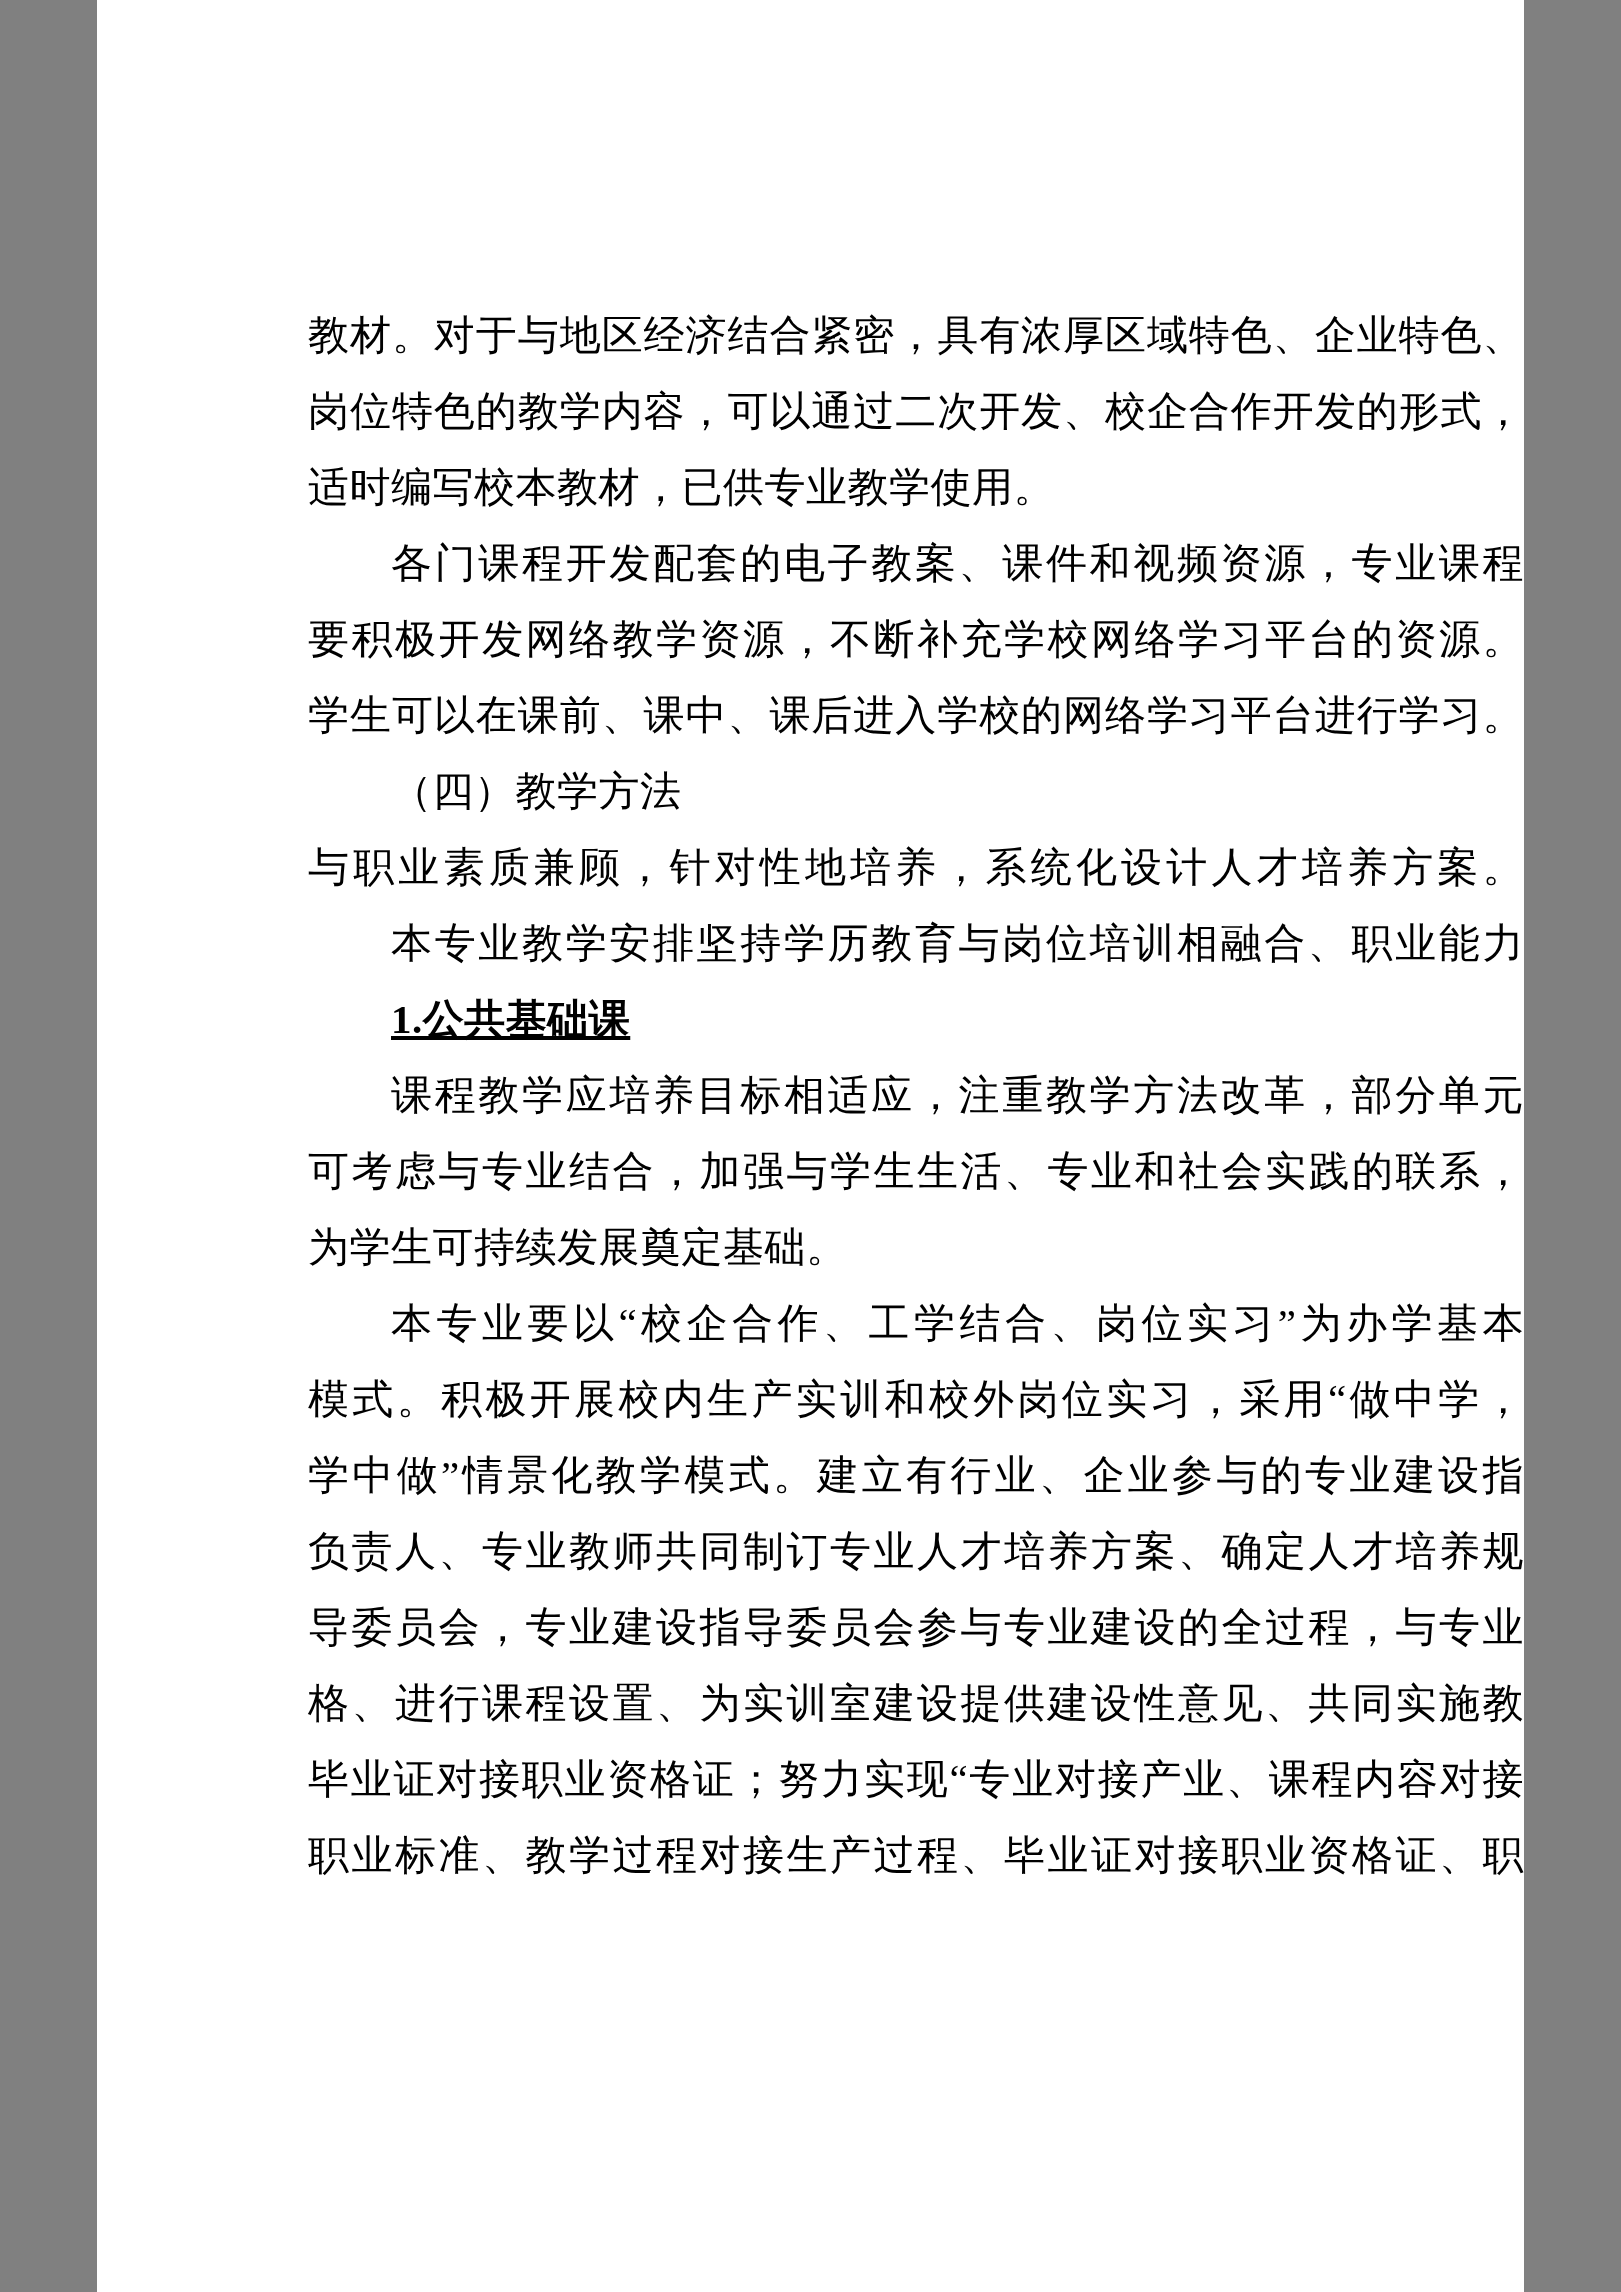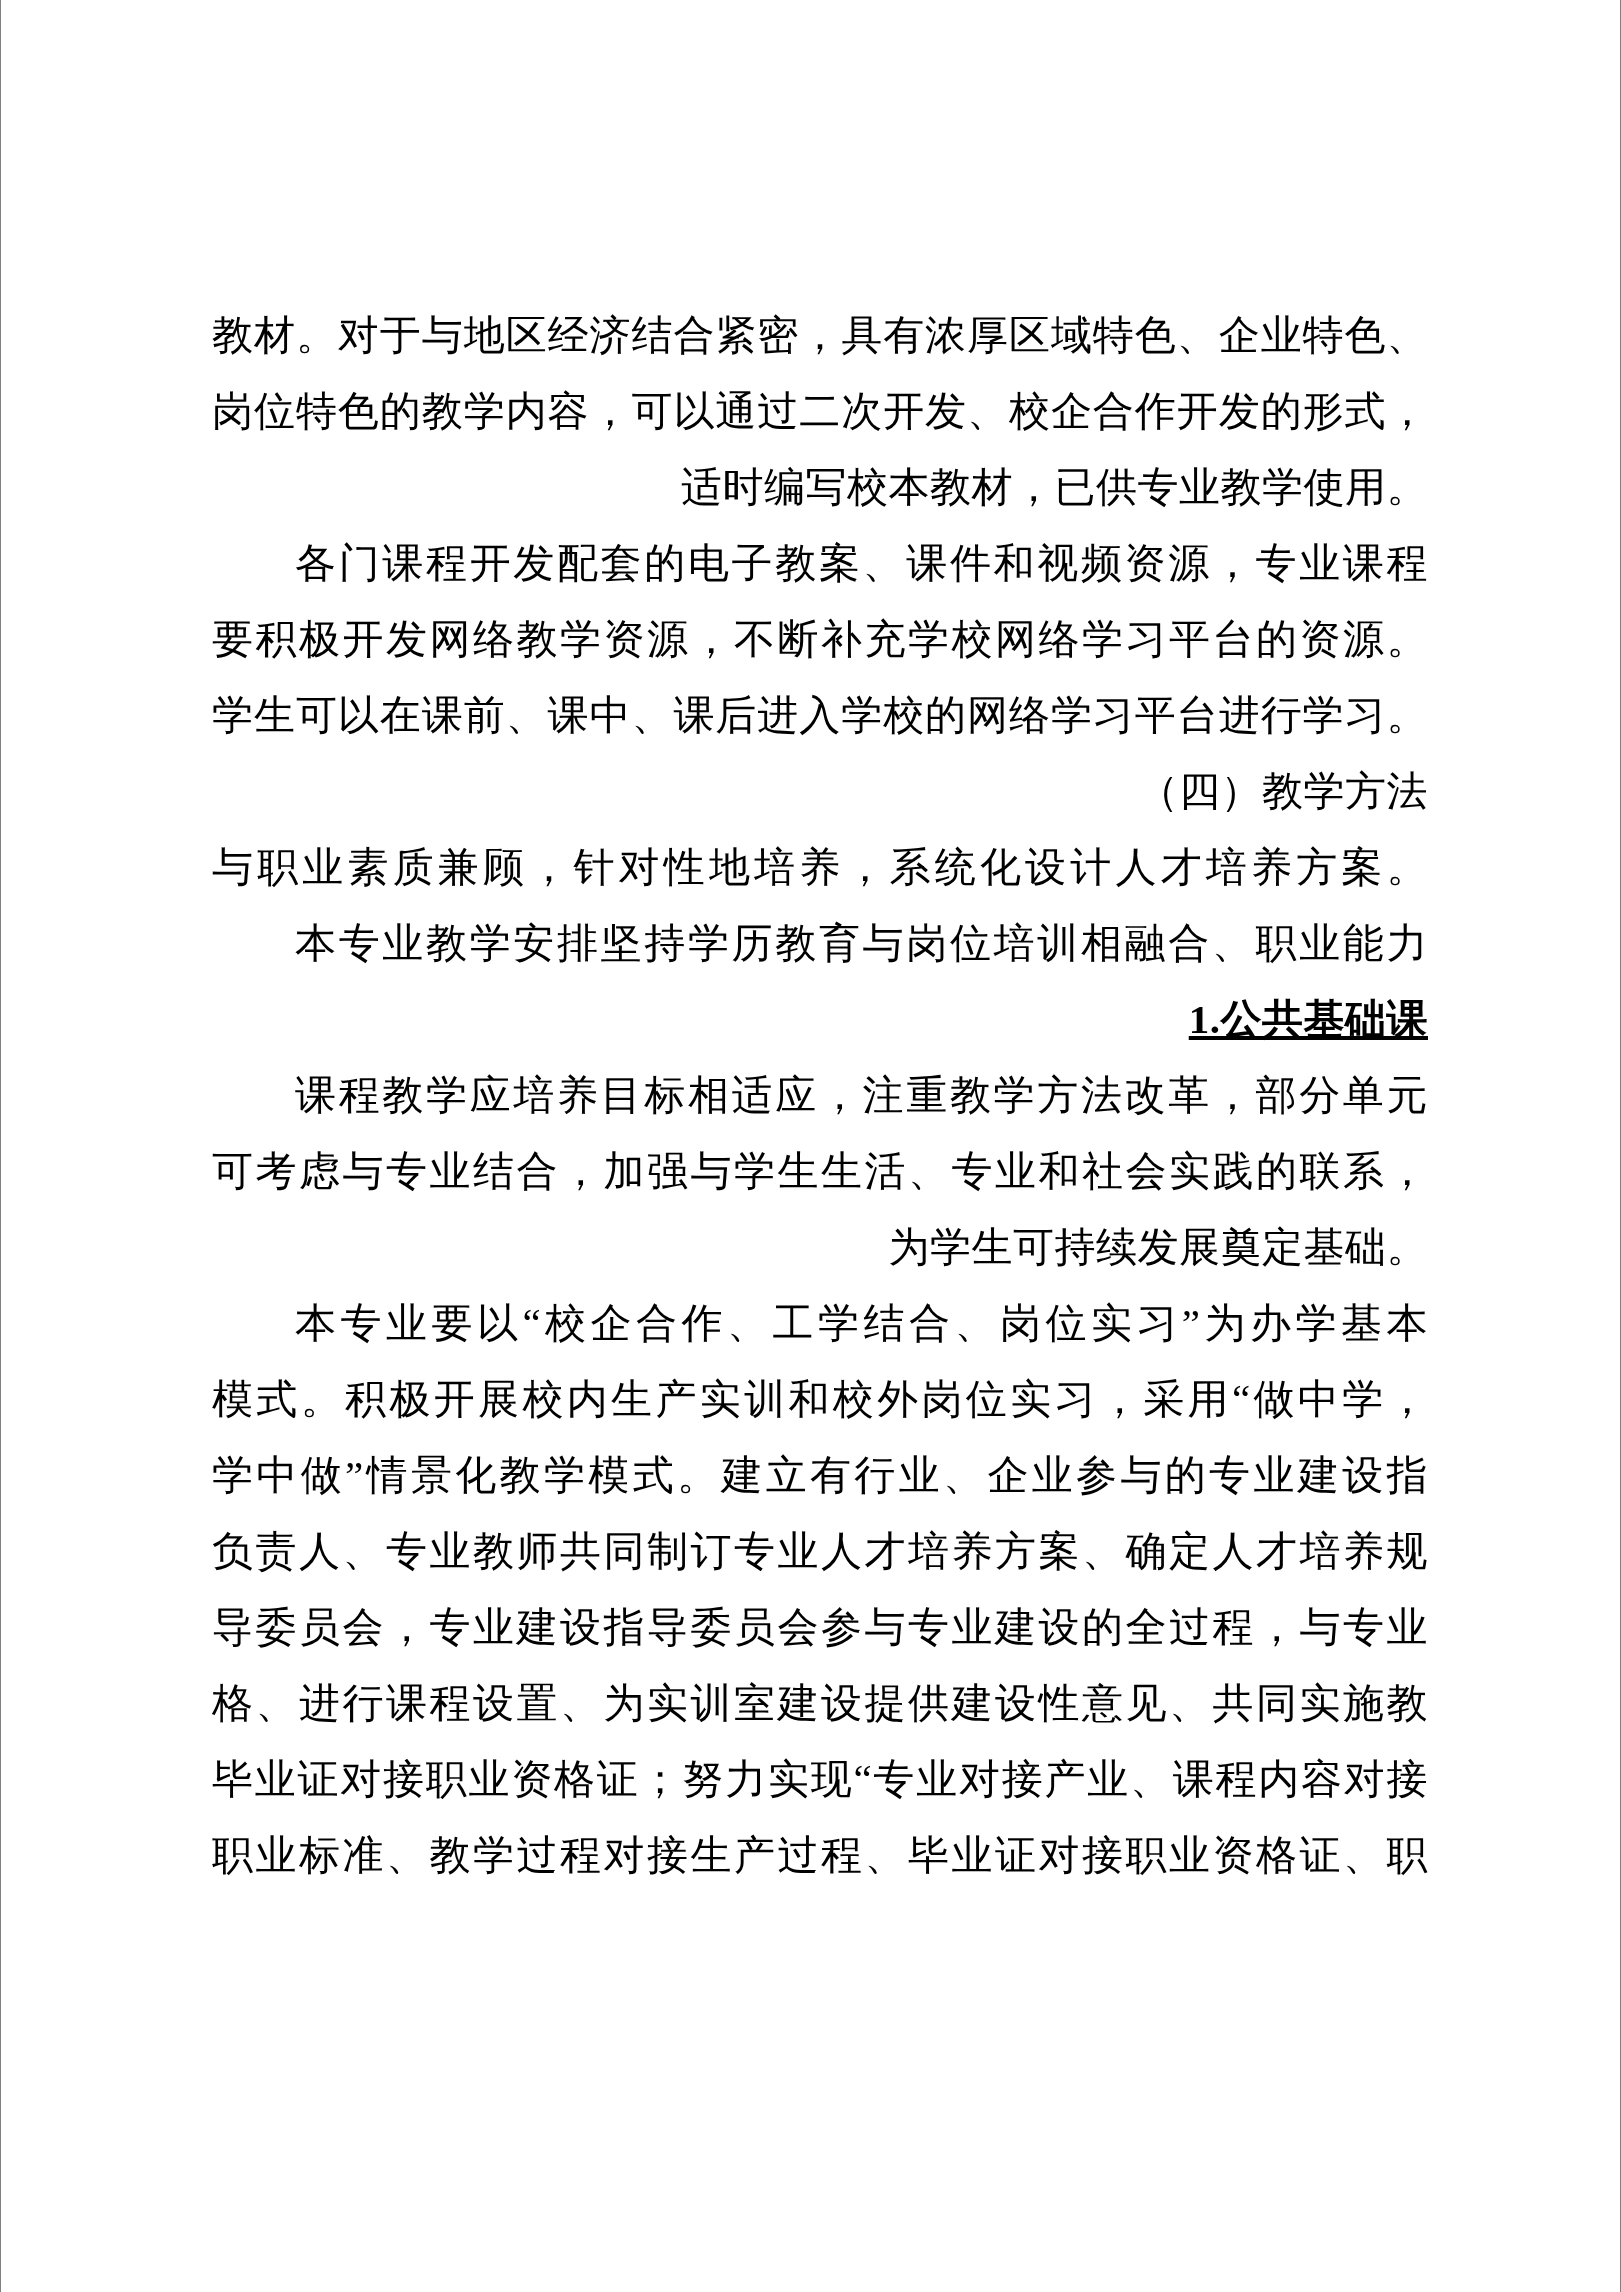--- a/index.html
+++ b/index.html
@@ -3,41 +3,41 @@
 <meta charset="utf-8">
 <title>Document</title>
 <style>
   html, body {
     margin: 0;
     padding: 0;
     background: #808080;
   }
   .page {
     position: relative;
-    width: 1619px;
+    width: 1427px;
     height: 2293px;
     margin: 0 auto;
     background: #ffffff;
     overflow: hidden;
     font-family: "Liberation Serif", "DejaVu Serif", serif;
     color: #000000;
   }
   .text-block {
     position: absolute;
     left: 211px;
     top: 297px;
     width: 1216px;
   }
   .para { margin: 0; padding: 0; }
   .line {
     height: 76px;
     line-height: 76px;
     font-size: 41px;
     letter-spacing: 0.5px;
-    text-align: right;
+    text-align: left;
     overflow: visible;
   }
   .line.justify {
     text-align: justify;
     text-align-last: justify;
   }
   .line.indent {
     padding-left: 83px;
   }
   .line.bold {

